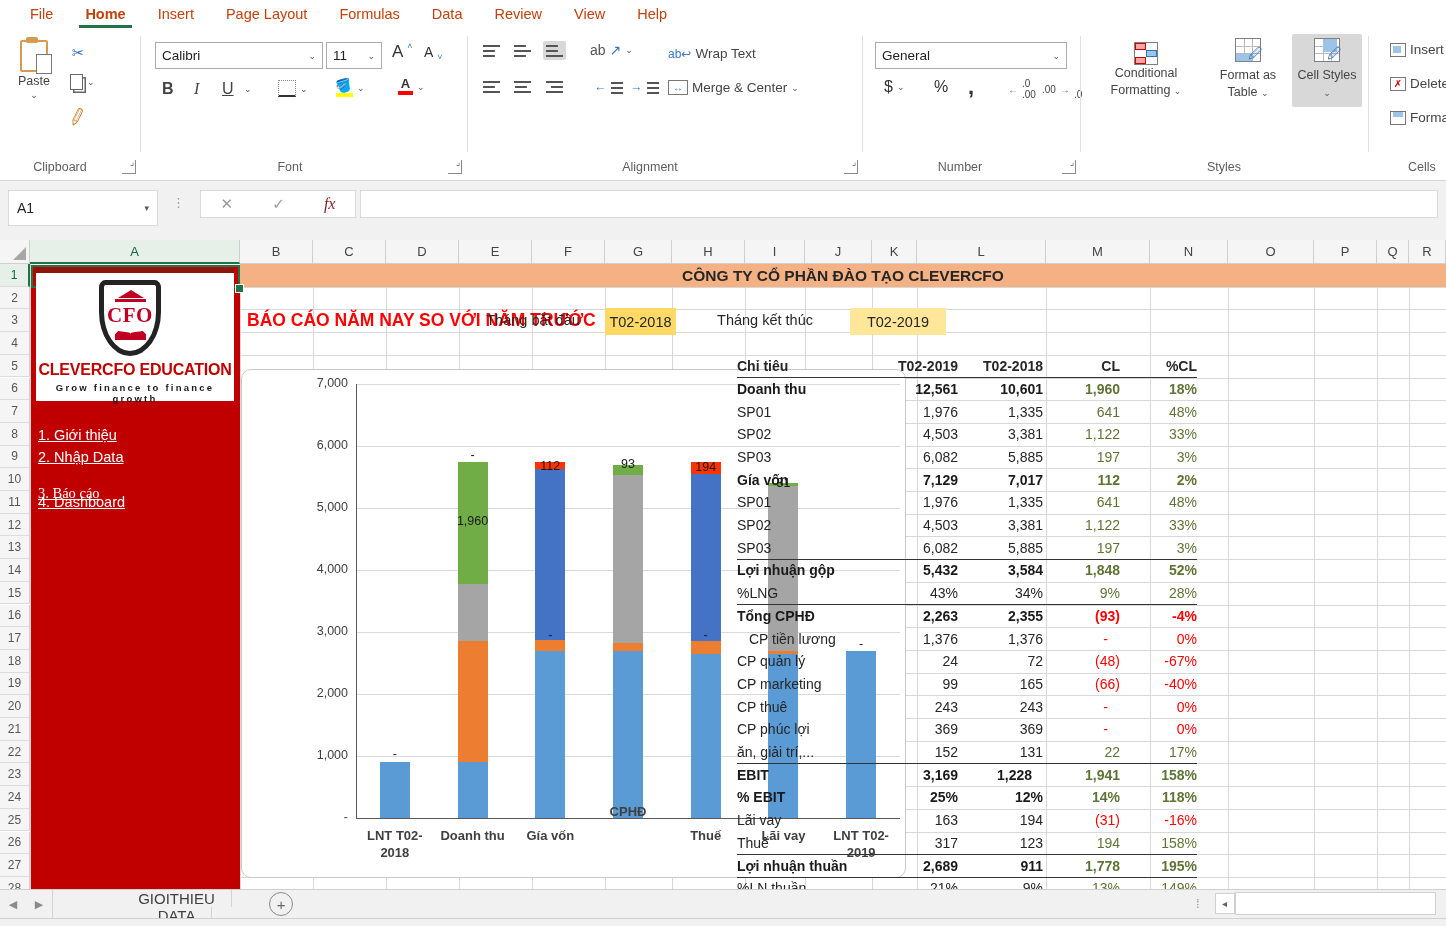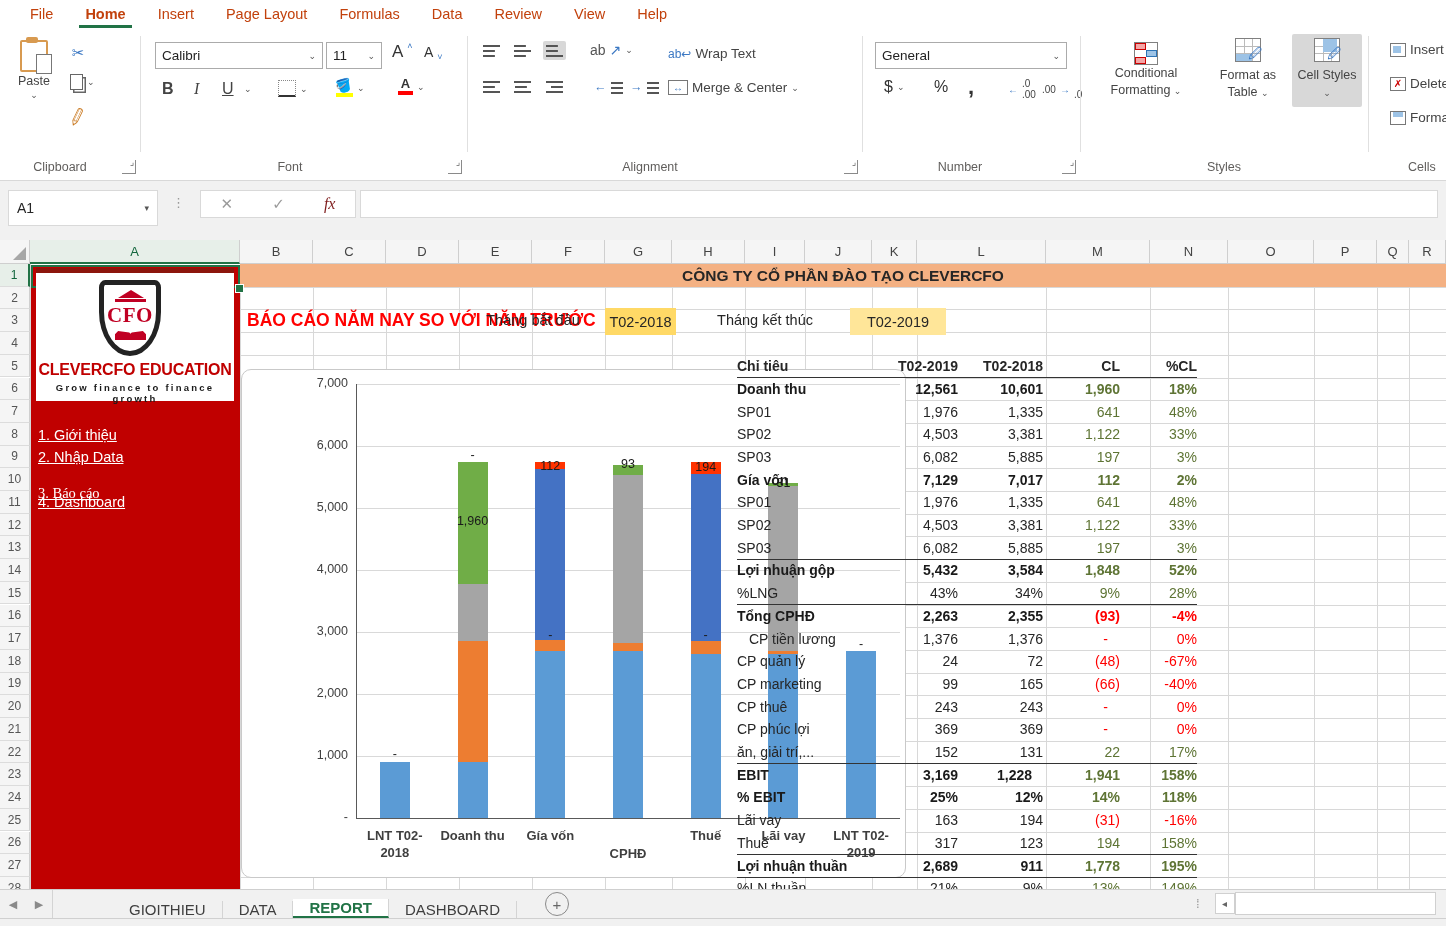--- a/index.html
+++ b/index.html
@@ -432,21 +432,21 @@
           <div class="seg" style="left: 293.286px; top: 98.94px; width: 30px; height: 171.12px; background: rgb(68, 114, 196);"></div>
           <div class="seg" style="left: 293.286px; top: 92.12px; width: 30px; height: 6.82px; background: rgb(255, 51, 0);"></div>
           <div class="dlab" style="left: 278.286px; width: 60px; top: 89.08px;">112</div>
           <div class="dlab" style="left: 278.286px; width: 60px; top: 258.34px;">-</div>
           <div class="xlab" style="left: 270.286px; width: 76px; top: 458px;">Gía vốn</div>
           <div class="seg" style="left: 371px; top: 280.6px; width: 30px; height: 167.4px; background: rgb(91, 155, 213);"></div>
           <div class="seg" style="left: 371px; top: 273.16px; width: 30px; height: 7.44px; background: rgb(237, 125, 49);"></div>
           <div class="seg" style="left: 371px; top: 104.52px; width: 30px; height: 168.64px; background: rgb(165, 165, 165);"></div>
           <div class="seg" style="left: 371px; top: 95.22px; width: 30px; height: 9.3px; background: rgb(112, 173, 71);"></div>
           <div class="dlab" style="left: 356px; width: 60px; top: 86.6px;">93</div>
-          <div class="xlab" style="left: 348px; width: 76px; top: 476px;">CPHĐ</div>
+          <div class="xlab" style="left: 348px; width: 76px; top: 434px;">CPHĐ</div>
           <div class="seg" style="left: 448.714px; top: 283.7px; width: 30px; height: 164.3px; background: rgb(91, 155, 213);"></div>
           <div class="seg" style="left: 448.714px; top: 270.68px; width: 30px; height: 13.02px; background: rgb(237, 125, 49);"></div>
           <div class="seg" style="left: 448.714px; top: 103.9px; width: 30px; height: 166.78px; background: rgb(68, 114, 196);"></div>
           <div class="seg" style="left: 448.714px; top: 92.12px; width: 30px; height: 11.78px; background: rgb(255, 51, 0);"></div>
           <div class="dlab" style="left: 433.714px; width: 60px; top: 90.32px;">194</div>
           <div class="dlab" style="left: 433.714px; width: 60px; top: 258.34px;">-</div>
           <div class="xlab" style="left: 425.714px; width: 76px; top: 458px;">Thuế</div>
           <div class="seg" style="left: 526.429px; top: 283.7px; width: 30px; height: 164.3px; background: rgb(91, 155, 213);"></div>
           <div class="seg" style="left: 526.429px; top: 280.6px; width: 30px; height: 3.1px; background: rgb(237, 125, 49);"></div>
           <div class="seg" style="left: 526.429px; top: 116.3px; width: 30px; height: 164.3px; background: rgb(165, 165, 165);"></div>
@@ -649,21 +649,21 @@
           <div class="navlink" style="top: 220px; font-family: Liberation Serif, serif;">3. Báo cáo</div>
           <div class="navlink" style="top: 228.9px;">4. Dashboard</div>
         </div>
     </div>
   </div>
 
   <div class="abs" id="tabbar">
     <span class="tnav">◀</span>
     <span class="tnav" style="border-right:1px solid #d4d4d4;">▶</span>
     <span style="width:60px;"></span>
-    <span id="sheet-tabs" style="display:flex;align-items:flex-end;">
+    <span id="sheet-tabs" style="display:flex;align-items:center;flex-direction:column;">
         <span class="stab">GIOITHIEU</span>
         <span class="stab">DATA</span>
         <span class="stab active">REPORT</span>
         <span class="stab">DASHBOARD</span>
       </span>
     <span id="plus">+</span>
   </div>
   <div class="abs" id="hscroll">
     <span class="dots" style="margin-right:14px;">⁞</span>
     <span style="width:18px;height:19px;background:#fff;border:1px solid #d0d0d0;display:flex;align-items:center;justify-content:center;color:#666;font-size:10px;">◂</span>

